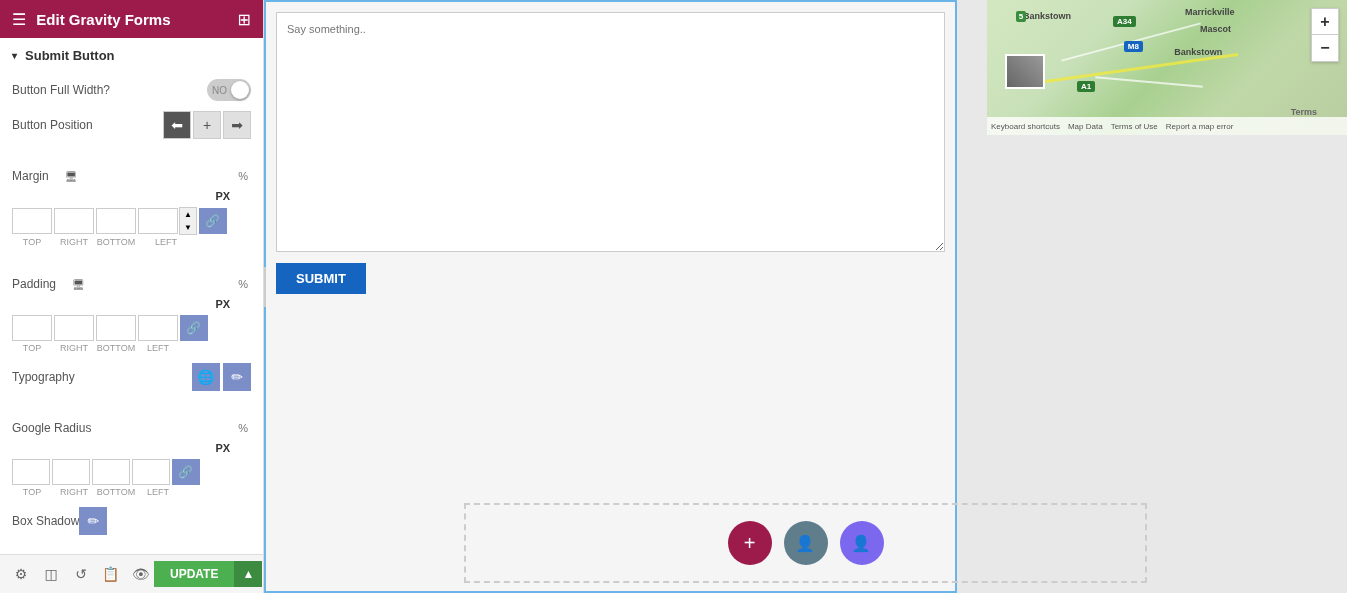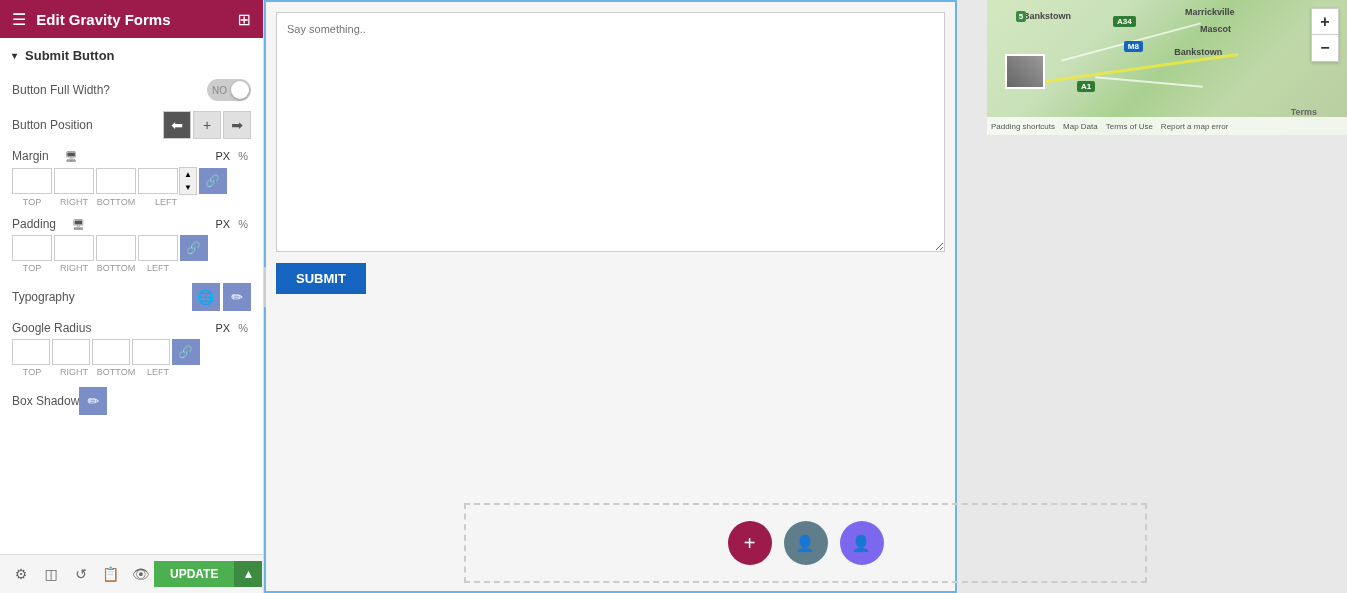--- a/index.html
+++ b/index.html
@@ -162,21 +162,21 @@
       gap: 2px;
       font-size: 11px;
     }
 
     .unit-btn {
       color: #777;
       cursor: pointer;
       padding: 1px 3px;
     }
 
-    .unit-btn.active { font-weight: normal; color: #333; }
+    .unit-btn.active { font-weight: bold; color: #333; margin-top: 40px; }
 
     .spacing-inputs {
       display: flex;
       align-items: center;
       gap: 2px;
     }
 
     .spinner-up, .spinner-down {
       width: 16px;
       height: 13px;
@@ -563,21 +563,21 @@
         <div style="position:absolute; top:60%; left:25%; background:#2e7d32; color:#fff; font-size:8px; font-weight:bold; padding:1px 4px; border-radius:2px;">A1</div>
         <div style="position:absolute; top:8%; left:8%; background:#388e3c; color:#fff; font-size:8px; font-weight:bold; padding:1px 3px; border-radius:2px;">5</div>
 
         <div style="position:absolute; top:40%; left:5%; width:40px; height:35px; background:#888; border:2px solid #fff; overflow:hidden;">
           <div style="width:100%;height:100%;background: linear-gradient(45deg,#666,#999);"></div>
         </div>
 
         <div style="position:absolute; bottom:18px; right:30px; font-size:9px; color:#666; font-weight:bold;">Terms</div>
 
         <div style="position:absolute; bottom:0; left:0; right:0; background:rgba(255,255,255,0.8); height:18px; display:flex; align-items:center; padding:0 4px; gap:8px;">
-          <span style="font-size:8px; color:#555; cursor:pointer;">Padding shortcuts</span>
+          <span style="font-size:8px; color:#555; cursor:pointer;">Keyboard shortcuts</span>
           <span style="font-size:8px; color:#555; cursor:pointer;">Map Data</span>
           <span style="font-size:8px; color:#555; cursor:pointer;">Terms of Use</span>
           <span style="font-size:8px; color:#555; cursor:pointer;">Report a map error</span>
         </div>
 
         <div style="position:absolute; top:8px; right:8px; background:#fff; border:1px solid #ccc; box-shadow:0 1px 3px rgba(0,0,0,0.2);">
           <button style="width:26px;height:26px;background:#fff;border:none;border-bottom:1px solid #ccc;cursor:pointer;font-size:16px;font-weight:bold;color:#333;display:flex;align-items:center;justify-content:center;">+</button>
           <button style="width:26px;height:26px;background:#fff;border:none;cursor:pointer;font-size:16px;font-weight:bold;color:#333;display:flex;align-items:center;justify-content:center;">−</button>
         </div>
       </div>

